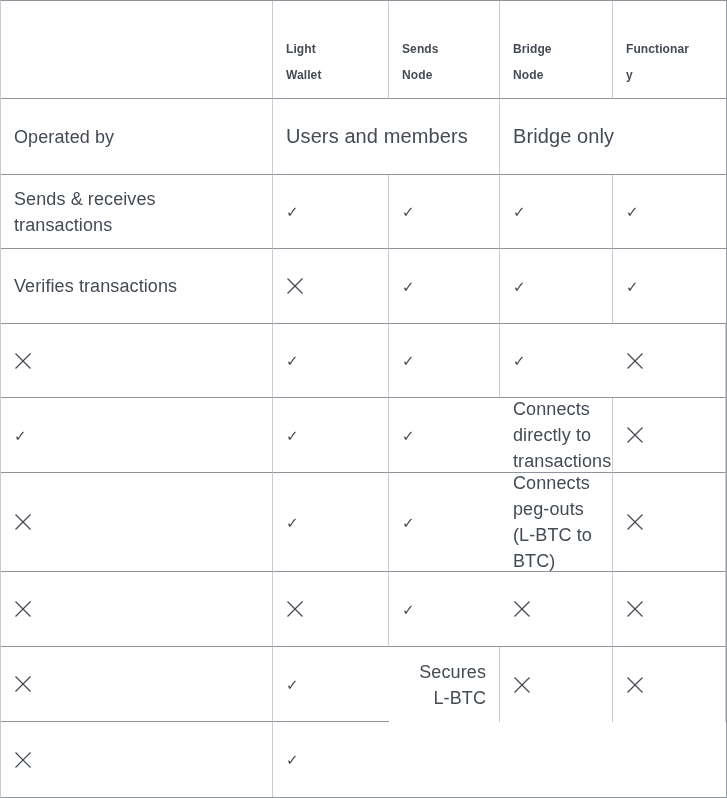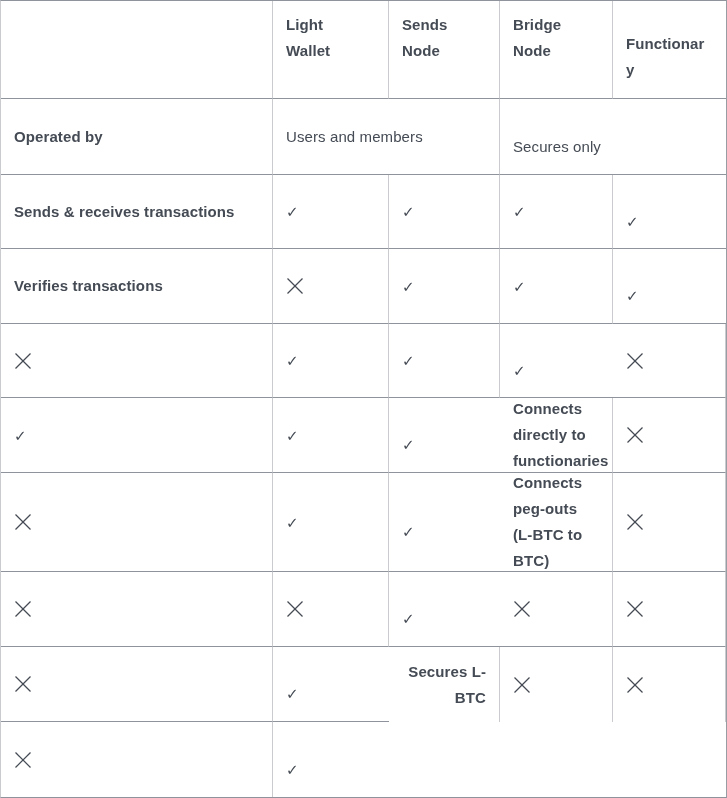--- a/index.html
+++ b/index.html
@@ -24,40 +24,40 @@
   }
   .cell {
     box-sizing: border-box;
     border-bottom: 1px solid var(--border-h);
     border-right: 1px solid var(--border-v);
     padding: 0 13px;
     display: flex;
     align-items: center;
     overflow: hidden;
   }
-  .cell.lastcol { border-right: none; margin-top: 19px; }
+  .cell.lastcol { border-right: none; }
   .cell.lastrow { border-bottom: none; text-align: right; }
   .head {
     align-items: flex-start;
-    padding-top: 11px;
+    padding-top: 35px;
     font-weight: bold;
-    font-size: 15px;
+    font-size: 12px;
     line-height: 26px;
     white-space: pre-line;
     letter-spacing: 0.1px;
   }
   .label {
-    font-weight: bold;
-    font-size: 15px;
+    font-weight: normal;
+    font-size: 18px;
     line-height: 26px;
     white-space: pre-line;
     letter-spacing: 0.1px;
   }
   .group {
-    font-size: 15px;
+    font-size: 20px;
     letter-spacing: 0.1px;
   }
   .span2 { grid-column: span 2; }
   .check {
     font-size: 15px;
     line-height: 1;
     color: var(--text);
   }
   .cross-svg {
     display: block;
@@ -73,21 +73,21 @@
 Wallet</div>
   <div class="cell head">Sends
 Node</div>
   <div class="cell head">Bridge
 Node</div>
   <div class="cell head lastcol">Functionar
 y</div>
 
   <div class="cell label">Operated by</div>
   <div class="cell group span2">Users and members</div>
-  <div class="cell group span2 lastcol">Secures only</div>
+  <div class="cell group span2 lastcol">Bridge only</div>
 
 <div class="cell label">Sends &amp; receives transactions</div>
     <div class="cell mark">
       <span class="check">✓</span>
     </div>
     <div class="cell mark">
       <span class="check">✓</span>
     </div>
     <div class="cell mark">
       <span class="check">✓</span>
@@ -135,21 +135,21 @@
     <div class="cell mark">
       <span class="check">✓</span>
     </div>
     <div class="cell mark">
       <span class="check">✓</span>
     </div>
     <div class="cell mark lastcol">
       <span class="check">✓</span>
     </div>
     <div class="cell label">Connects directly to
-functionaries</div>
+transactions</div>
     <div class="cell mark">
       <svg width="18" height="18" viewBox="0 0 18 18" class="cross-svg">
         <line x1="1.5" y1="1.5" x2="16.5" y2="16.5" stroke="#454b54" stroke-width="1.2"></line>
         <line x1="16.5" y1="1.5" x2="1.5" y2="16.5" stroke="#454b54" stroke-width="1.2"></line>
       </svg>
     </div>
     <div class="cell mark">
       <svg width="18" height="18" viewBox="0 0 18 18" class="cross-svg">
         <line x1="1.5" y1="1.5" x2="16.5" y2="16.5" stroke="#454b54" stroke-width="1.2"></line>
         <line x1="16.5" y1="1.5" x2="1.5" y2="16.5" stroke="#454b54" stroke-width="1.2"></line>

